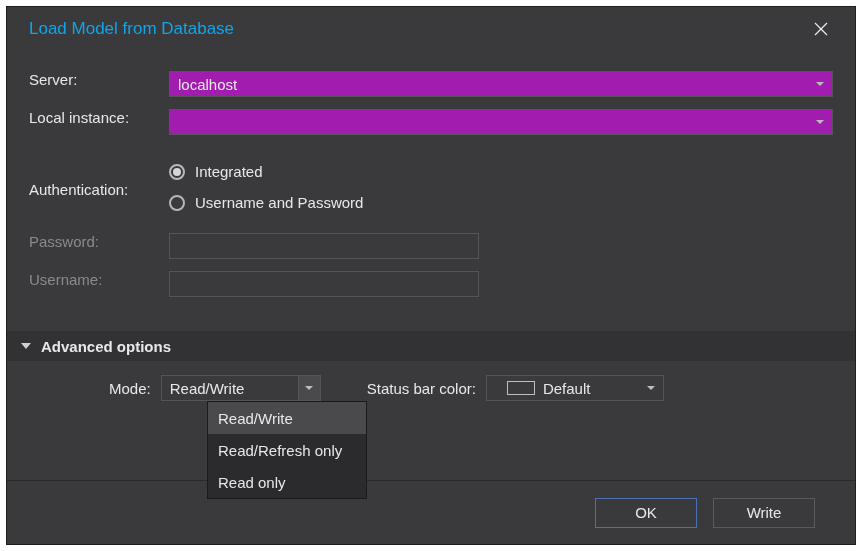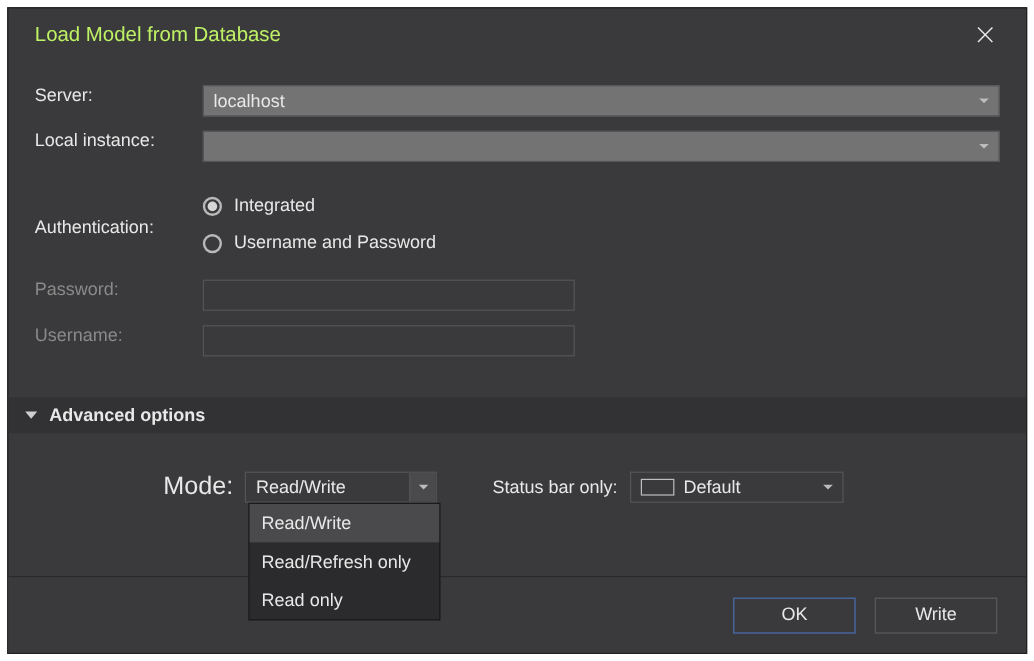--- a/index.html
+++ b/index.html
@@ -22,21 +22,21 @@
   .titlebar {
     height: 44px;
     display: flex;
     align-items: center;
     justify-content: space-between;
     padding: 0 14px 0 22px;
   }
   .title {
     font-size: 17px;
     font-weight: 400;
-    color: #bef264;
+    color: #0ea5e9;
   }
   .close-btn {
     width: 40px;
     height: 30px;
     display: flex;
     align-items: center;
     justify-content: center;
     cursor: pointer;
   }
   .close-btn svg { stroke: #eaeaea; stroke-width: 1.2; }
@@ -52,21 +52,21 @@
   }
   .label {
     width: 140px;
     font-size: 15px;
     color: #e8e8e8;
   }
   .label.disabled { color: #8a8a8a; }
   .combo {
     flex: 1;
     height: 26px;
-    background: #737373;
+    background: #a21caf;
     border: 1px solid #555557;
     padding: 0 24px 0 8px;
     font-size: 15px;
     color: #e8e8e8;
     position: relative;
     display: flex;
     align-items: center;
   }
   .combo .caret {
     position: absolute;
@@ -111,42 +111,42 @@
     height: 26px;
     background: #3a3a3c;
     border: 1px solid #555557;
   }
   .section-header {
     background: #323234;
     height: 30px;
     display: flex;
     align-items: center;
     padding: 0 14px;
-    margin: 22px -22px 32px -22px;
+    margin: 22px -22px 14px -22px;
     font-weight: 700;
     font-size: 15px;
     position: relative;
   }
   .section-header::before {
     content: "";
     width: 0; height: 0;
     border-left: 5px solid transparent;
     border-right: 5px solid transparent;
     border-top: 6px solid #cfcfcf;
     margin-right: 10px;
   }
   .adv-row {
     display: flex;
     align-items: center;
     gap: 10px;
     position: relative;
   }
   .adv-label {
-    font-size: 21px;
-    margin-left: 107px;
+    font-size: 15px;
+    margin-left: 80px;
   }
   .small-combo {
     width: 160px;
     height: 26px;
     background: #3a3a3c;
     border: 1px solid #555557;
     padding: 0 22px 0 8px;
     font-size: 15px;
     position: relative;
     display: flex;
@@ -171,21 +171,21 @@
   }
   .status-label {
     font-size: 15px;
     margin-left: 36px;
   }
   .status-combo {
     width: 178px;
     height: 26px;
     background: #3a3a3c;
     border: 1px solid #555557;
-    padding: 0 22px 0 8px;
+    padding: 0 22px 0 20px;
     font-size: 15px;
     position: relative;
     display: flex;
     align-items: center;
     gap: 8px;
   }
   .status-combo .swatch {
     width: 28px; height: 14px;
     border: 1px solid #bfbfbf;
     background: #3a3a3c;
@@ -220,21 +220,21 @@
     background: #4a4a4c;
   }
   .footer {
     height: 64px;
     border-top: 1px solid #2a2a2c;
     background: #3a3a3c;
     display: flex;
     align-items: center;
     justify-content: flex-end;
     gap: 16px;
-    padding: 0 24px;
+    padding: 0 40px;
   }
   .btn {
     width: 102px;
     height: 30px;
     background: #3a3a3c;
     border: 1px solid #5a5a5c;
     color: #e8e8e8;
     font-size: 15px;
     display: flex;
     align-items: center;
@@ -306,21 +306,21 @@
       <span>Advanced options</span>
     </div>
 
     <div class="adv-row">
       <div class="adv-label">Mode:</div>
       <div class="small-combo">
         <span>Read/Write</span>
         <span class="dropbtn"></span>
       </div>
 
-      <div class="status-label">Status bar only:</div>
+      <div class="status-label">Status bar color:</div>
       <div class="status-combo">
         <span class="swatch"></span>
         <span>Default</span>
         <span class="caret"></span>
       </div>
 
       <div class="dropdown-list">
         <div class="item highlight">Read/Write</div>
         <div class="item">Read/Refresh only</div>
         <div class="item">Read only</div>

